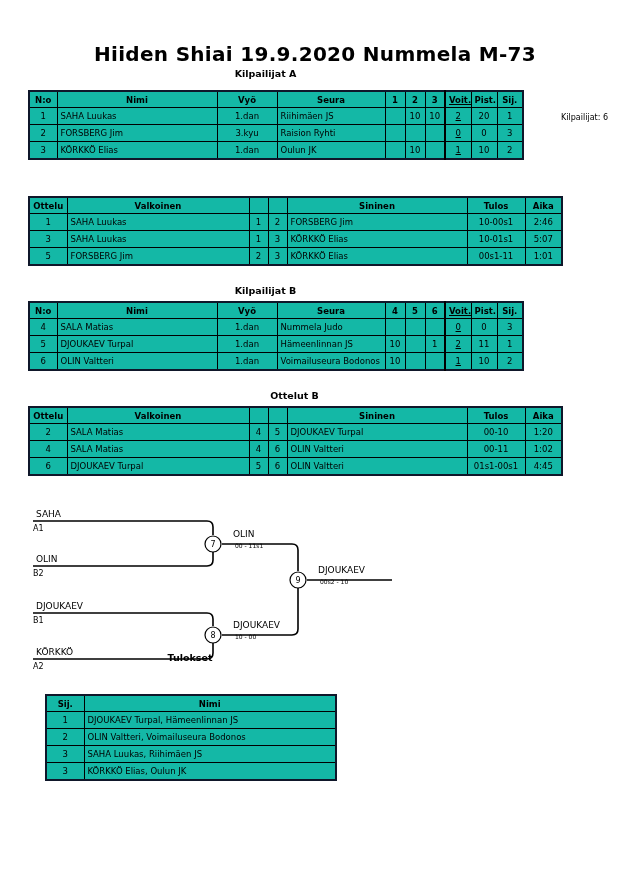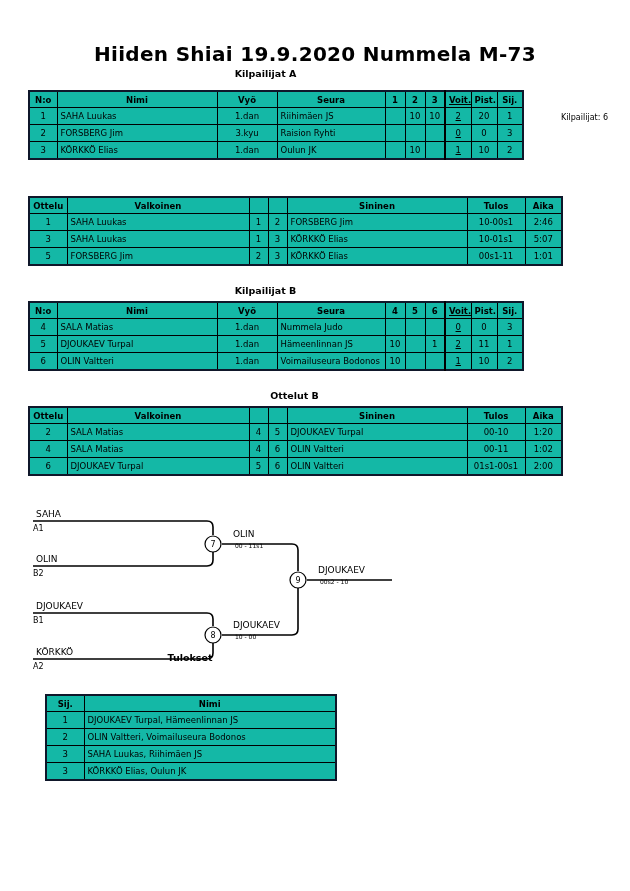--- a/index.html
+++ b/index.html
@@ -338,21 +338,21 @@
       <td class="c">00-11</td>
       <td class="c">1:02</td>
     </tr>
     <tr>
       <td class="c">6</td>
       <td class="l">DJOUKAEV Turpal</td>
       <td class="c">5</td>
       <td class="c">6</td>
       <td class="l">OLIN Valtteri</td>
       <td class="c">01s1-00s1</td>
-      <td class="c">2:00</td>
+      <td class="c">4:45</td>
     </tr>
   </tbody>
 </table>
 
 <div class="bracket">
   <svg width="630" height="180" viewBox="0 0 630 180" xmlns="http://www.w3.org/2000/svg">
 
     <path d="M 33 26 L 207 26 Q 213 26 213 32 L 213 40" fill="none" stroke="#000" stroke-width="1.6"></path>
     <path d="M 33 71 L 207 71 Q 213 71 213 65 L 213 57" fill="none" stroke="#000" stroke-width="1.6"></path>
 

